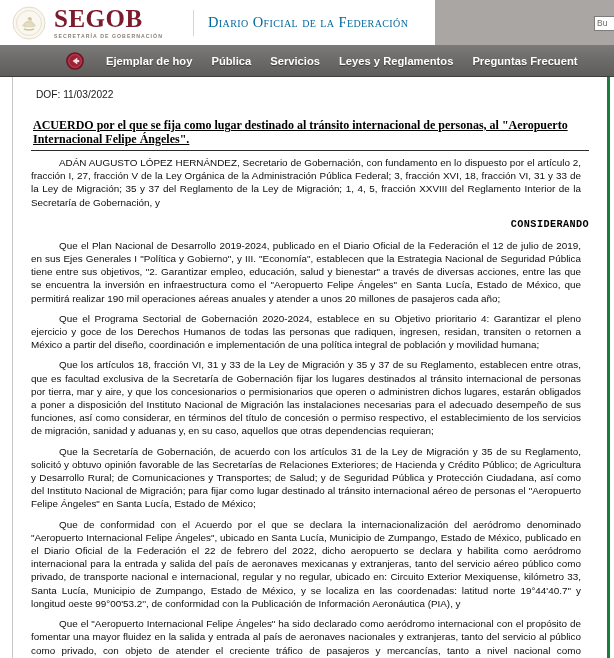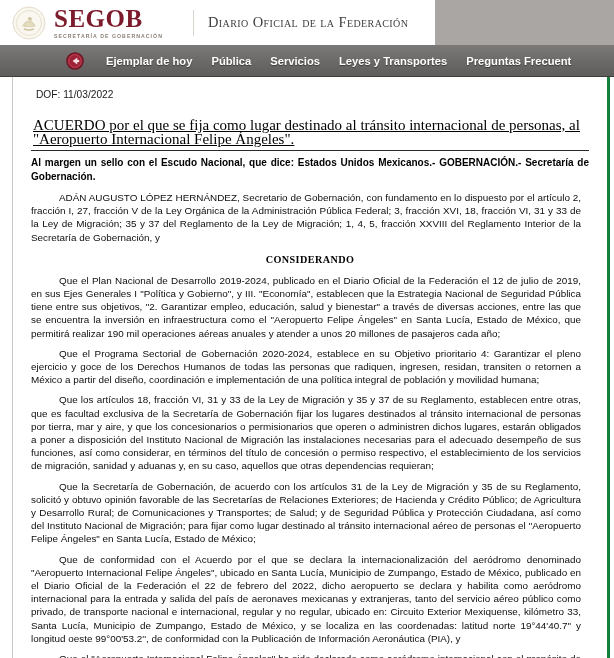--- a/index.html
+++ b/index.html
@@ -66,21 +66,21 @@
     width: 1px;
     align-self: center;
     height: 26px;
     background: #d8d3cd;
     margin-right: 14px;
   }
   .dof-title {
     font-family: "Liberation Serif", serif;
     font-size: 14.5px;
     letter-spacing: 0.4px;
-    color: #404040;
+    color: #0369a1;
     white-space: nowrap;
     font-variant: small-caps;
   }
   .header-right {
     flex: 1;
     position: relative;
   }
   .search-wrap {
     position: absolute;
     right: -16px;
@@ -156,22 +156,22 @@
     background: #ffffff;
     padding: 12px 18px 0 18px;
   }
   .dof-date {
     font-size: 10.2px;
     color: #1a1a1a;
     margin: 0 0 18px 5px;
   }
   .doc-title {
     font-family: "Liberation Serif", serif;
-    font-size: 15px;
-    font-weight: normal;
+    font-size: 12px;
+    font-weight: bold;
     color: #000;
     text-decoration: underline;
     line-height: 14px;
     margin: 0 0 4px 0;
     padding-left: 2px;
   }
   .rule {
     border: 0;
     border-top: 1px solid #2b2b2b;
     margin: 3px 0 5px 0;
@@ -186,24 +186,24 @@
   }
   .body-p {
     font-size: 9.9px;
     color: #0d0d0d;
     line-height: 13.2px;
     text-align: justify;
     text-indent: 28px;
     margin: 0 8px 7px 0;
   }
   .section-head {
-    font-family: Liberation Serif, serif;
+    font-family: Liberation Mono, monospace;
     font-size: 10.2px;
     font-weight: bold;
-    text-align: center;
+    text-align: right;
     letter-spacing: 0.4px;
     margin: 10px 0 9px 0;
     color: #000;
   }
 </style>
 </head>
 <body>
 
 <div class="site-header">
   <div class="brand-block">
@@ -217,49 +217,53 @@
         <ellipse cx="17" cy="18.5" rx="4" ry="2" fill="#e6ddc2" opacity="0.8"></ellipse>
       </svg>
     </div>
     <div class="brand-text">
       <div class="brand-name">SEGOB</div>
       <div class="brand-sub">SECRETARÍA DE GOBERNACIÓN</div>
     </div>
     <div class="brand-divider"></div>
     <div class="dof-title">Diario Oficial de la Federación</div>
   </div>
+  <div class="header-right">
+    <div class="search-wrap">
+      <input class="search-input" type="text" value="Bu" style="">
+    </div>
+  </div>
 </div>
 
 <div class="nav-bar">
   <div class="back-btn">
     <svg width="18" height="18" viewBox="0 0 18 18">
       <circle cx="9" cy="9" r="8.2" fill="#9d2235" stroke="#6a1422" stroke-width="1.3"></circle>
       <circle cx="9" cy="9" r="6.3" fill="none" stroke="#d8626f" stroke-width="0.9" opacity="0.55"></circle>
       <path d="M11.3 5.6 L6.6 9 L11.3 12.4 Z" fill="#f2dfe2"></path>
       <rect x="10.6" y="7.9" width="2.6" height="2.2" fill="#f2dfe2"></rect>
     </svg>
   </div>
   <div class="nav-items">
     <div class="nav-item">Ejemplar de hoy</div>
     <div class="nav-item">Pública</div>
     <div class="nav-item">Servicios</div>
-    <div class="nav-item">Leyes y Transportes</div>
+    <div class="nav-item">Leyes y Reglamentos</div>
     <div class="nav-item">Preguntas Frecuent</div>
   </div>
 </div>
 
 <div class="page-area">
   <div class="page-sheet">
 
     <div class="dof-date">DOF: 11/03/2022</div>
 
     <div class="doc-title">ACUERDO por el que se fija como lugar destinado al tránsito internacional de personas, al "Aeropuerto Internacional Felipe Ángeles".</div>
     <hr class="rule">
 
-    <p class="margen">Al margen un sello con el Escudo Nacional, que dice: Estados Unidos Mexicanos.- GOBERNACIÓN.- Secretaría de Gobernación.</p>
 
     <p class="body-p">ADÁN AUGUSTO LÓPEZ HERNÁNDEZ, Secretario de Gobernación, con fundamento en lo dispuesto por el artículo 2, fracción I, 27, fracción V de la Ley Orgánica de la Administración Pública Federal; 3, fracción XVI, 18, fracción VI, 31 y 33 de la Ley de Migración; 35 y 37 del Reglamento de la Ley de Migración; 1, 4, 5, fracción XXVIII del Reglamento Interior de la Secretaría de Gobernación, y</p>
 
     <div class="section-head">CONSIDERANDO</div>
 
     <p class="body-p">Que el Plan Nacional de Desarrollo 2019-2024, publicado en el Diario Oficial de la Federación el 12 de julio de 2019, en sus Ejes Generales I "Política y Gobierno", y III. "Economía", establecen que la Estrategia Nacional de Seguridad Pública tiene entre sus objetivos, "2. Garantizar empleo, educación, salud y bienestar" a través de diversas acciones, entre las que se encuentra la inversión en infraestructura como el "Aeropuerto Felipe Ángeles" en Santa Lucía, Estado de México, que permitirá realizar 190 mil operaciones aéreas anuales y atender a unos 20 millones de pasajeros cada año;</p>
     <p class="body-p">Que el Programa Sectorial de Gobernación 2020-2024, establece en su Objetivo prioritario 4: Garantizar el pleno ejercicio y goce de los Derechos Humanos de todas las personas que radiquen, ingresen, residan, transiten o retornen a México a partir del diseño, coordinación e implementación de una política integral de población y movilidad humana;</p>
     <p class="body-p">Que los artículos 18, fracción VI, 31 y 33 de la Ley de Migración y 35 y 37 de su Reglamento, establecen entre otras, que es facultad exclusiva de la Secretaría de Gobernación fijar los lugares destinados al tránsito internacional de personas por tierra, mar y aire, y que los concesionarios o permisionarios que operen o administren dichos lugares, estarán obligados a poner a disposición del Instituto Nacional de Migración las instalaciones necesarias para el adecuado desempeño de sus funciones, así como considerar, en términos del título de concesión o permiso respectivo, el establecimiento de los servicios de migración, sanidad y aduanas y, en su caso, aquellos que otras dependencias requieran;</p>
     <p class="body-p">Que la Secretaría de Gobernación, de acuerdo con los artículos 31 de la Ley de Migración y 35 de su Reglamento, solicitó y obtuvo opinión favorable de las Secretarías de Relaciones Exteriores; de Hacienda y Crédito Público; de Agricultura y Desarrollo Rural; de Comunicaciones y Transportes; de Salud; y de Seguridad Pública y Protección Ciudadana, así como del Instituto Nacional de Migración; para fijar como lugar destinado al tránsito internacional aéreo de personas el "Aeropuerto Felipe Ángeles" en Santa Lucía, Estado de México;</p>
     <p class="body-p">Que de conformidad con el Acuerdo por el que se declara la internacionalización del aeródromo denominado "Aeropuerto Internacional Felipe Ángeles", ubicado en Santa Lucía, Municipio de Zumpango, Estado de México, publicado en el Diario Oficial de la Federación el 22 de febrero del 2022, dicho aeropuerto se declara y habilita como aeródromo internacional para la entrada y salida del país de aeronaves mexicanas y extranjeras, tanto del servicio aéreo público como privado, de transporte nacional e internacional, regular y no regular, ubicado en: Circuito Exterior Mexiquense, kilómetro 33, Santa Lucía, Municipio de Zumpango, Estado de México, y se localiza en las coordenadas: latitud norte 19°44'40.7'' y longitud oeste 99°00'53.2'', de conformidad con la Publicación de Información Aeronáutica (PIA), y</p>

